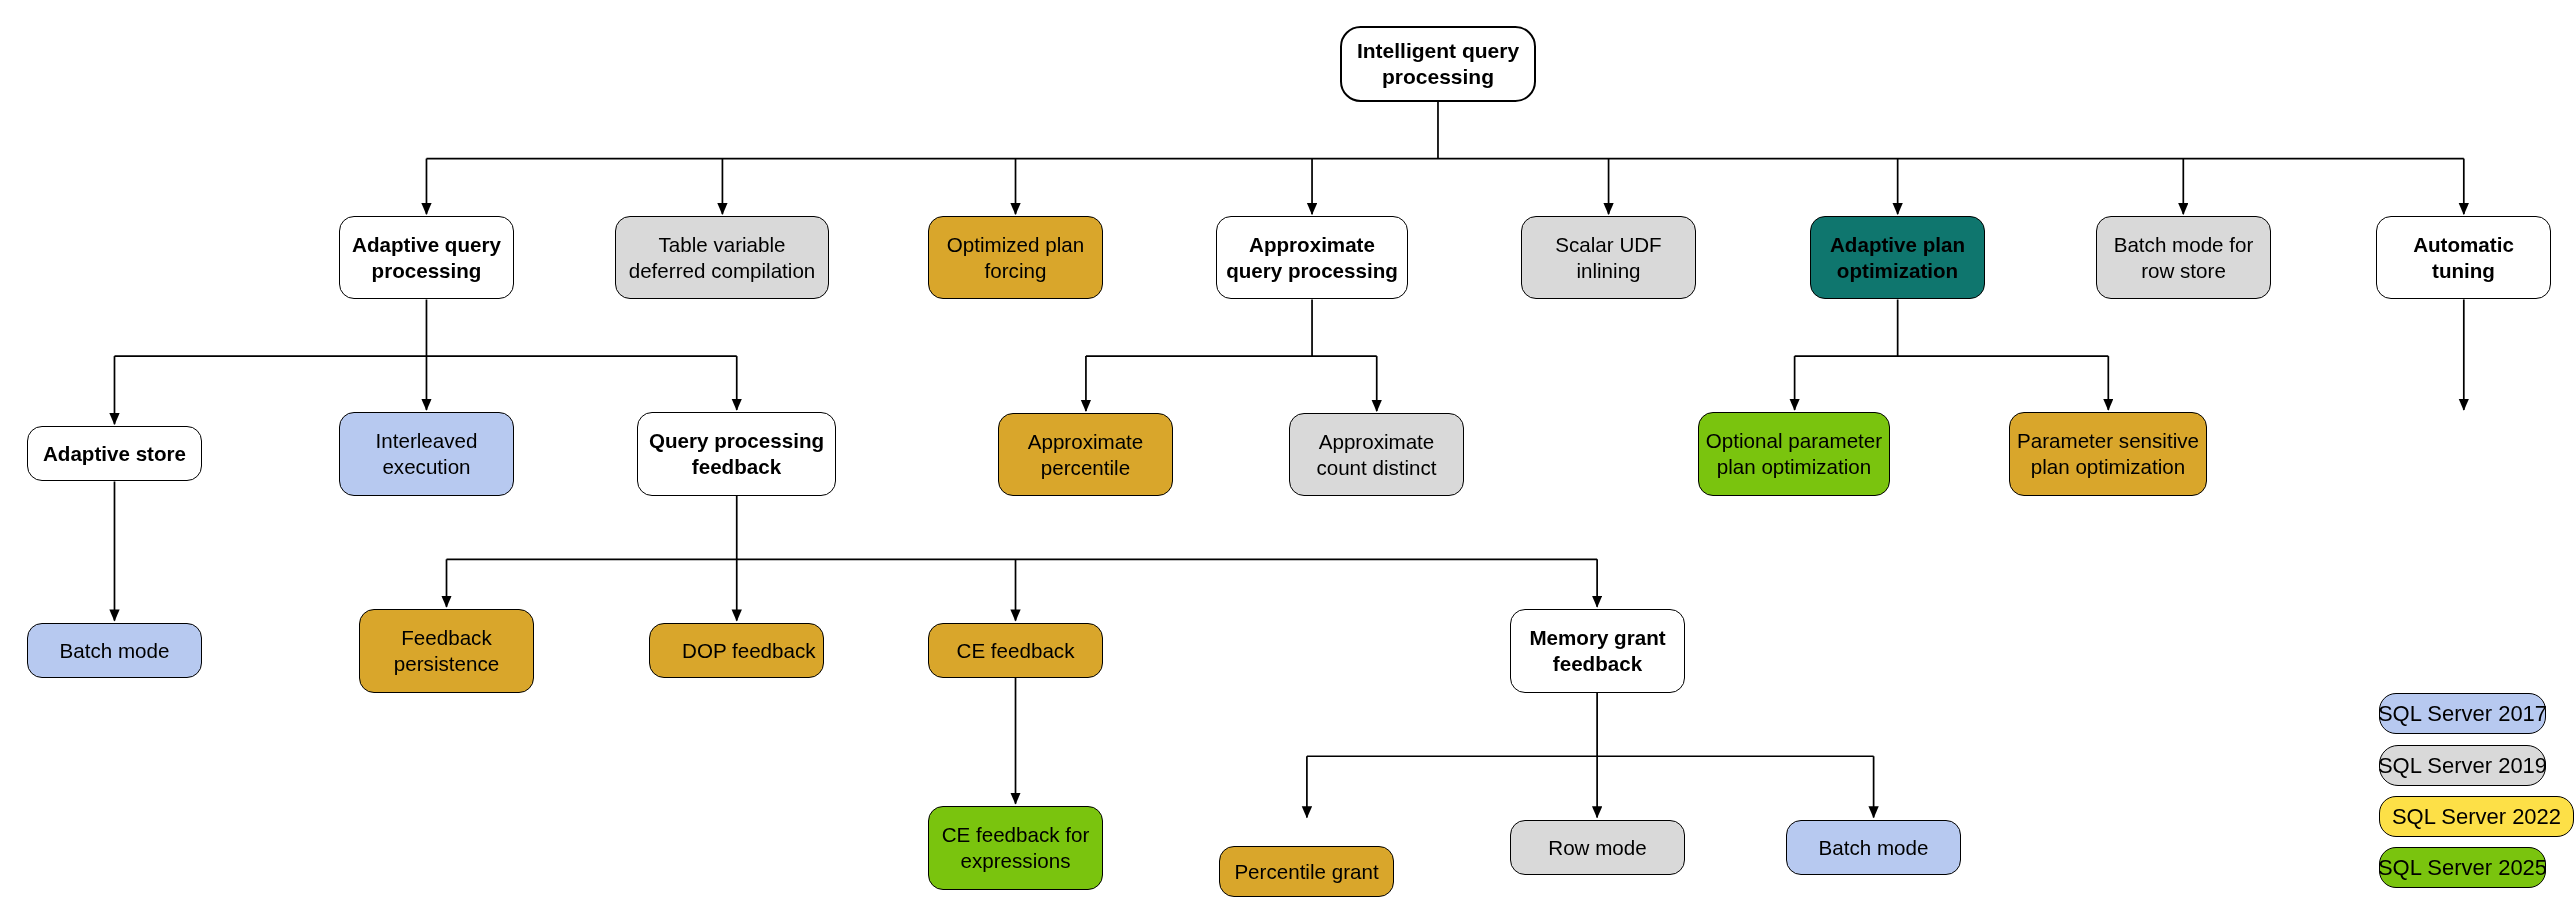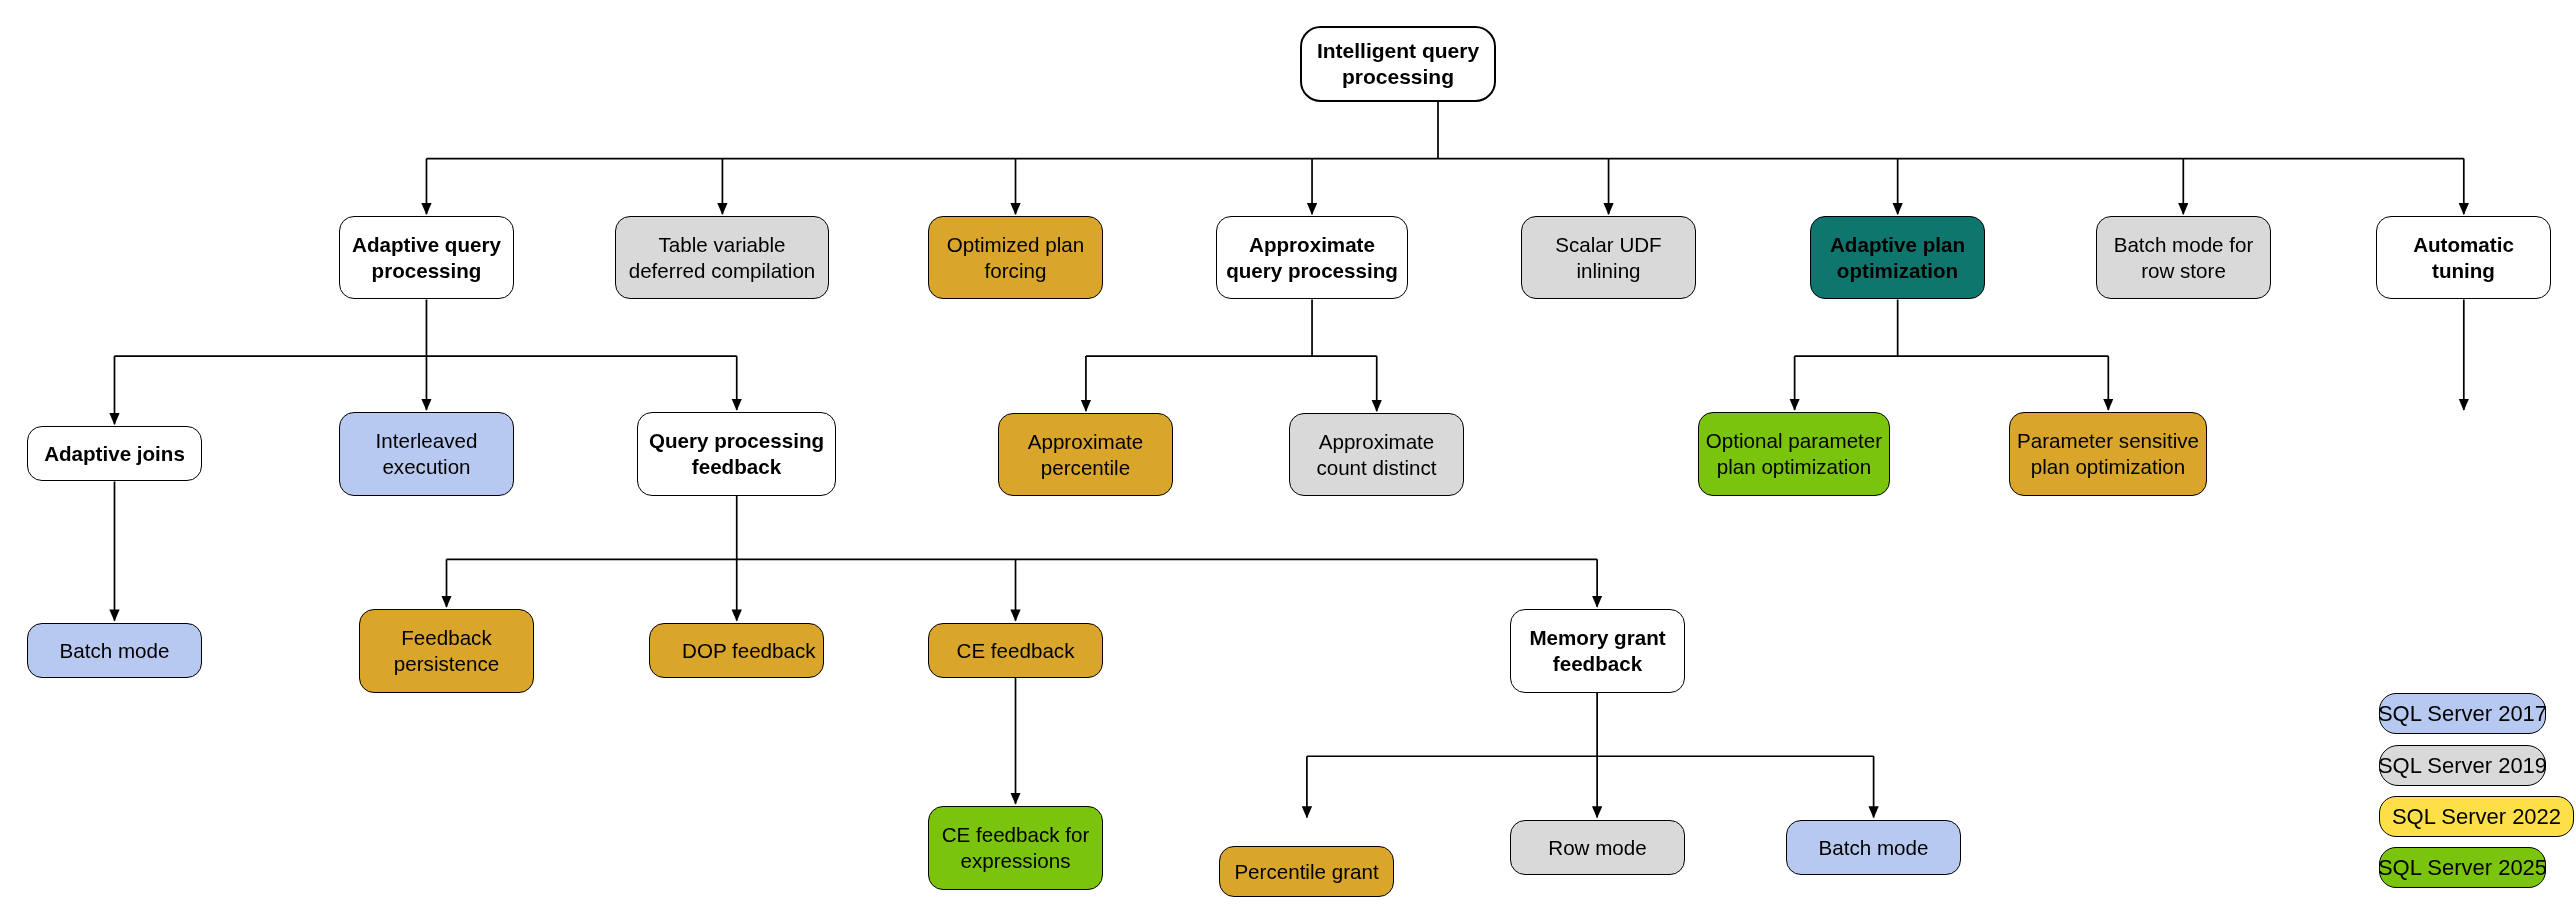--- a/index.html
+++ b/index.html
@@ -66,32 +66,32 @@
       <path d="M1287 977 V1084"></path>
       <path d="M1774 977 V1084"></path>
       <path d="M2790 977 V1060"></path>
       <path d="M1774 1184 V1404"></path>
       <path d="M2283 1321 V1428"></path>
       <path d="M2790 1321 V1428"></path>
       <path d="M3273 1321 V1428"></path>
     </g>
   </svg>
 
-  <div class="node root bold" style="left: 1300px; top: 26px; width: 196px; height: 76px; background-color: rgb(255, 255, 255);">Intelligent query<br>processing</div>
+  <div class="node root bold" style="left: 1340px; top: 26px; width: 196px; height: 76px; background-color: rgb(255, 255, 255);">Intelligent query<br>processing</div>
 
   <div class="node bold" style="left: 339px; top: 216px; width: 175px; height: 83px; background-color: rgb(255, 255, 255);">Adaptive query<br>processing</div>
   <div class="node" style="left: 615px; top: 216px; width: 214px; height: 83px; background-color: rgb(217, 217, 217);">Table variable<br>deferred compilation</div>
   <div class="node" style="left: 928px; top: 216px; width: 175px; height: 83px; background-color: rgb(217, 166, 43);">Optimized plan<br>forcing</div>
   <div class="node bold" style="left: 1216px; top: 216px; width: 192px; height: 83px; background-color: rgb(255, 255, 255);">Approximate<br>query processing</div>
   <div class="node" style="left: 1521px; top: 216px; width: 175px; height: 83px; background-color: rgb(217, 217, 217);">Scalar UDF<br>inlining</div>
   <div class="node bold" style="left: 1810px; top: 216px; width: 175px; height: 83px; background-color: #0f766e;">Adaptive plan<br>optimization</div>
   <div class="node" style="left: 2096px; top: 216px; width: 175px; height: 83px; background-color: rgb(217, 217, 217);">Batch mode for<br>row store</div>
   <div class="node bold" style="left: 2376px; top: 216px; width: 175px; height: 83px; background-color: rgb(255, 255, 255);">Automatic<br>tuning</div>
 
-  <div class="node bold" style="left: 27px; top: 426px; width: 175px; height: 55px; background-color: rgb(255, 255, 255);">Adaptive joins</div>
+  <div class="node bold" style="left: 27px; top: 426px; width: 175px; height: 55px; background-color: rgb(255, 255, 255);">Adaptive store</div>
   <div class="node" style="left: 339px; top: 412px; width: 175px; height: 84px; background-color: rgb(183, 201, 240);">Interleaved<br>execution</div>
   <div class="node bold" style="left: 637px; top: 412px; width: 199px; height: 84px; background-color: rgb(255, 255, 255);">Query processing<br>feedback</div>
   <div class="node" style="left: 998px; top: 413px; width: 175px; height: 83px; background-color: rgb(217, 166, 43);">Approximate<br>percentile</div>
   <div class="node" style="left: 1289px; top: 413px; width: 175px; height: 83px; background-color: rgb(217, 217, 217);">Approximate<br>count distinct</div>
   <div class="node" style="left: 1698px; top: 412px; width: 192px; height: 84px; background-color: rgb(122, 196, 14);">Optional parameter<br>plan optimization</div>
   <div class="node" style="left: 2009px; top: 412px; width: 198px; height: 84px; background-color: rgb(217, 166, 43);">Parameter sensitive<br>plan optimization</div>
 
   <div class="node" style="left: 27px; top: 623px; width: 175px; height: 55px; background-color: rgb(183, 201, 240);">Batch mode</div>
   <div class="node" style="left: 359px; top: 609px; width: 175px; height: 84px; background-color: rgb(217, 166, 43);">Feedback<br>persistence</div>
   <div class="node" style="left: 649px; top: 623px; width: 175px; height: 55px; background-color: rgb(217, 166, 43); padding-left: 28px;">DOP feedback</div>

